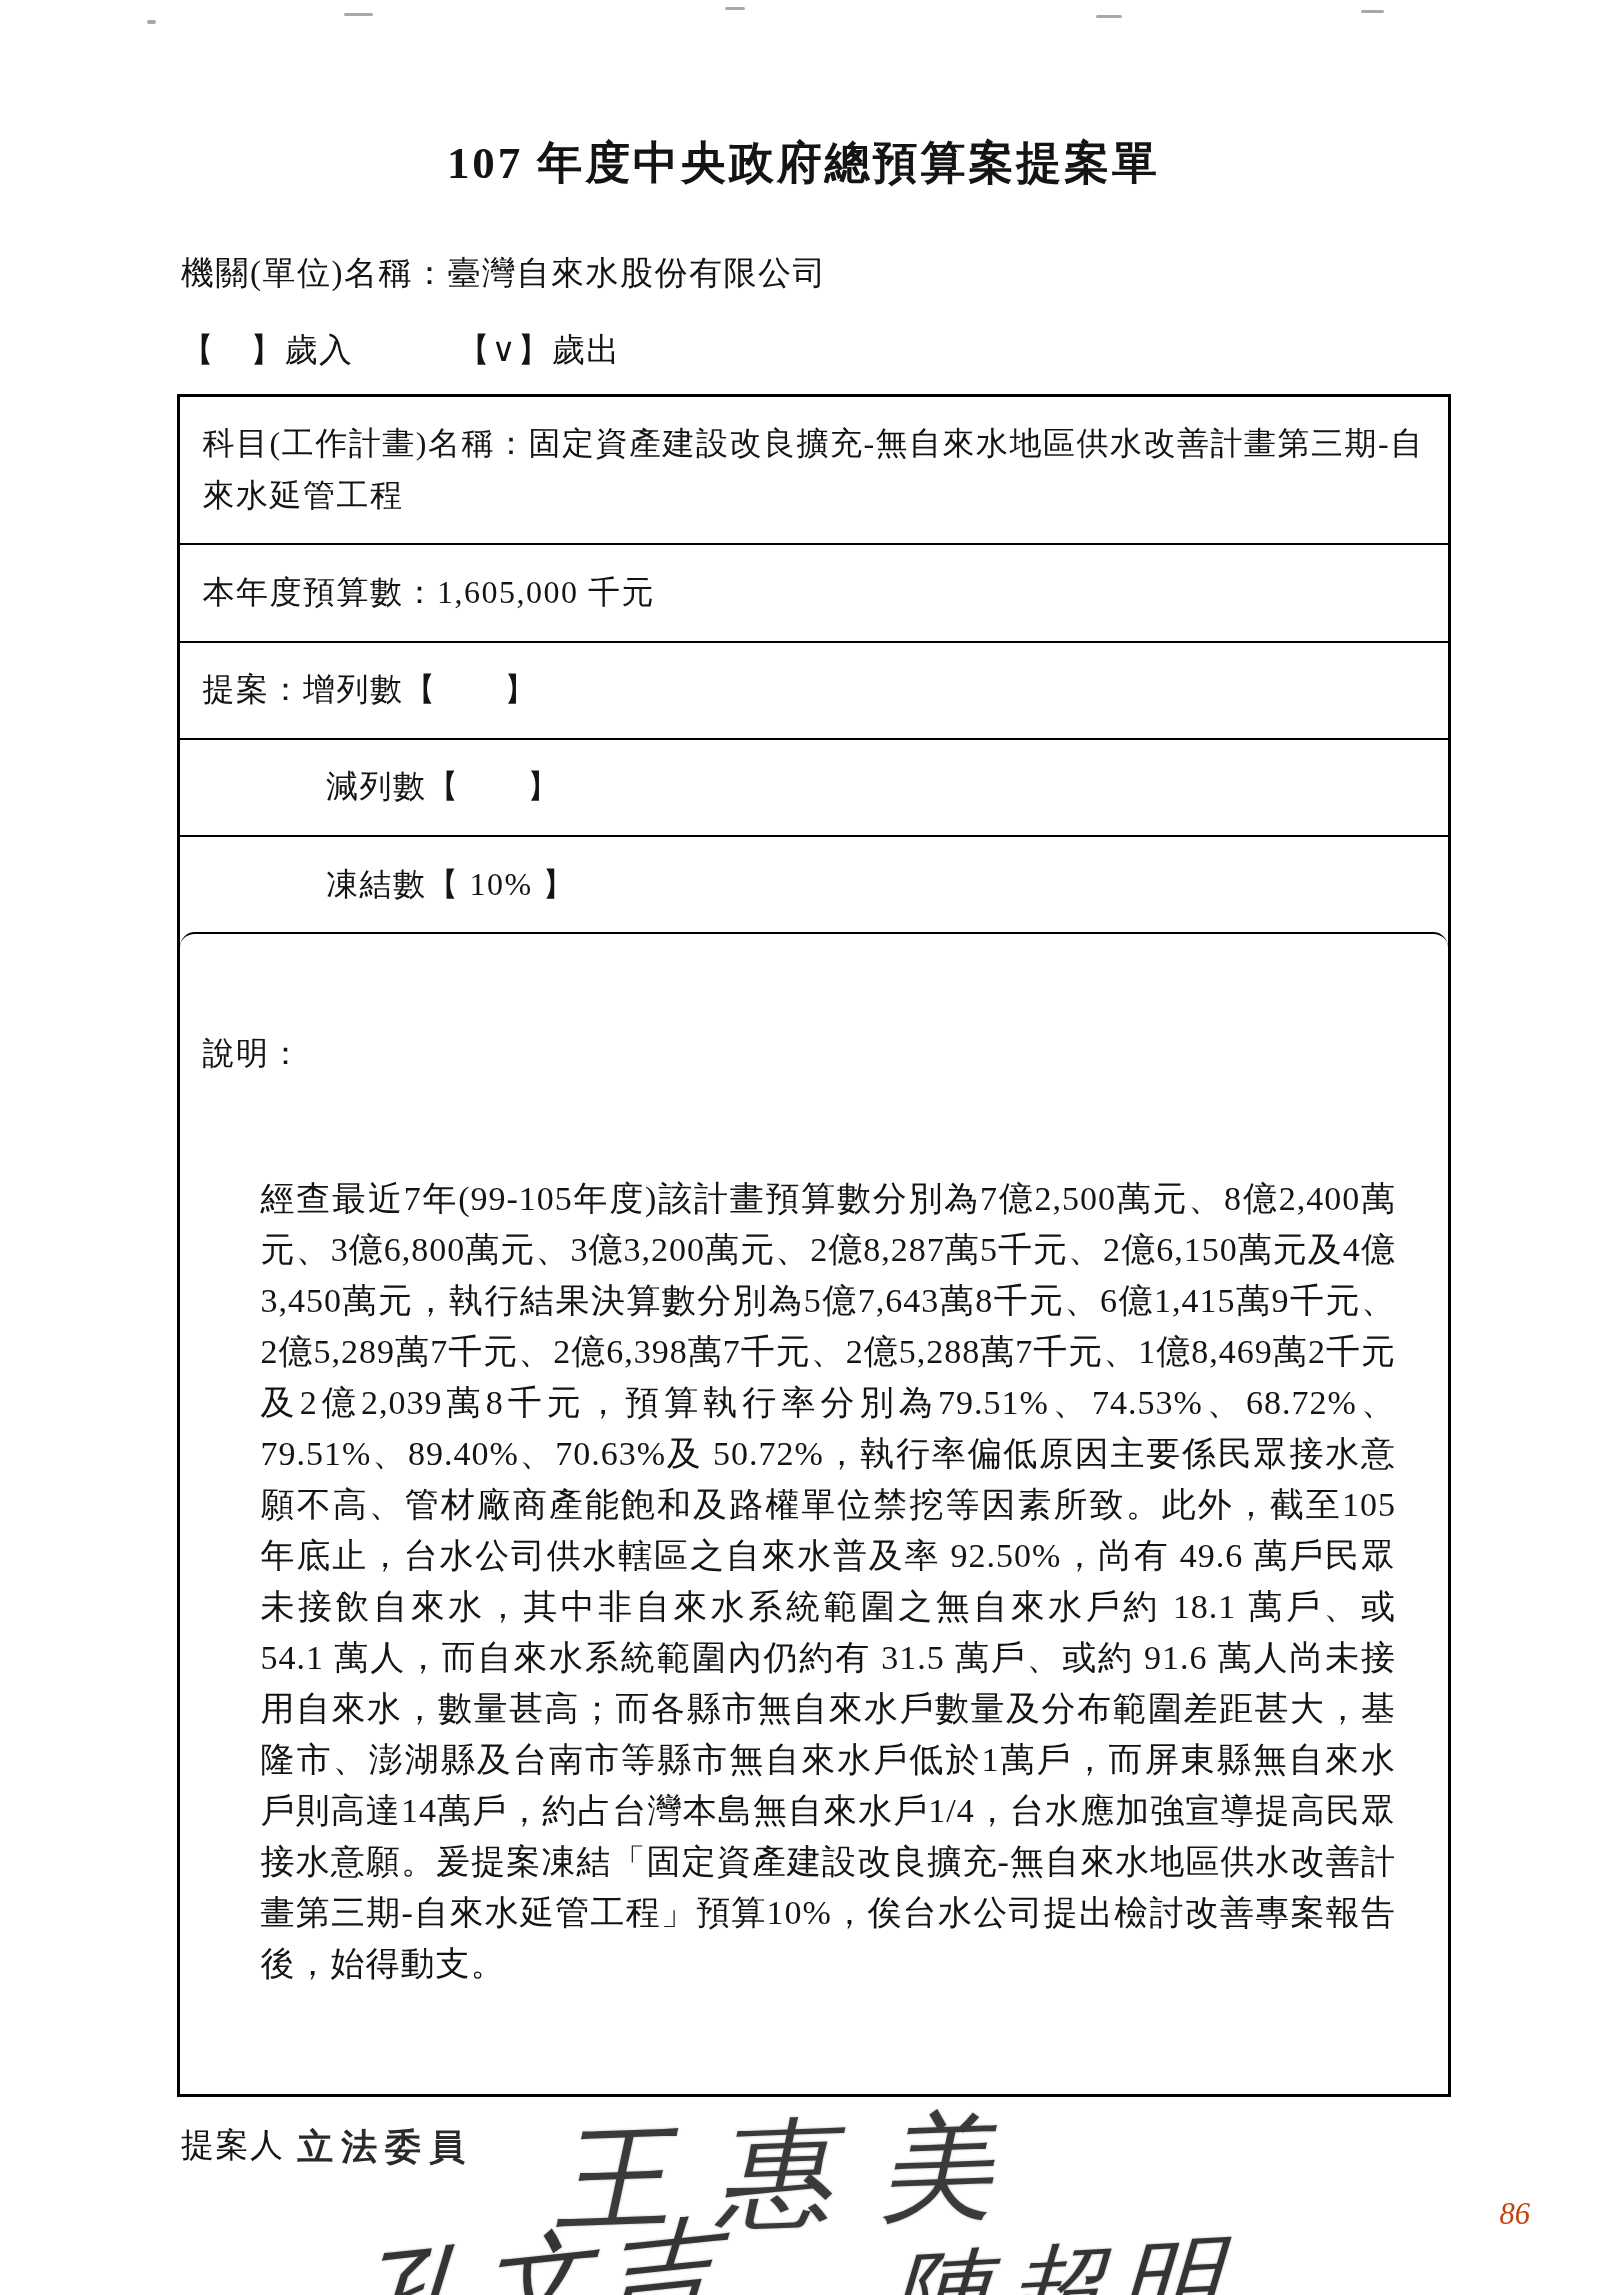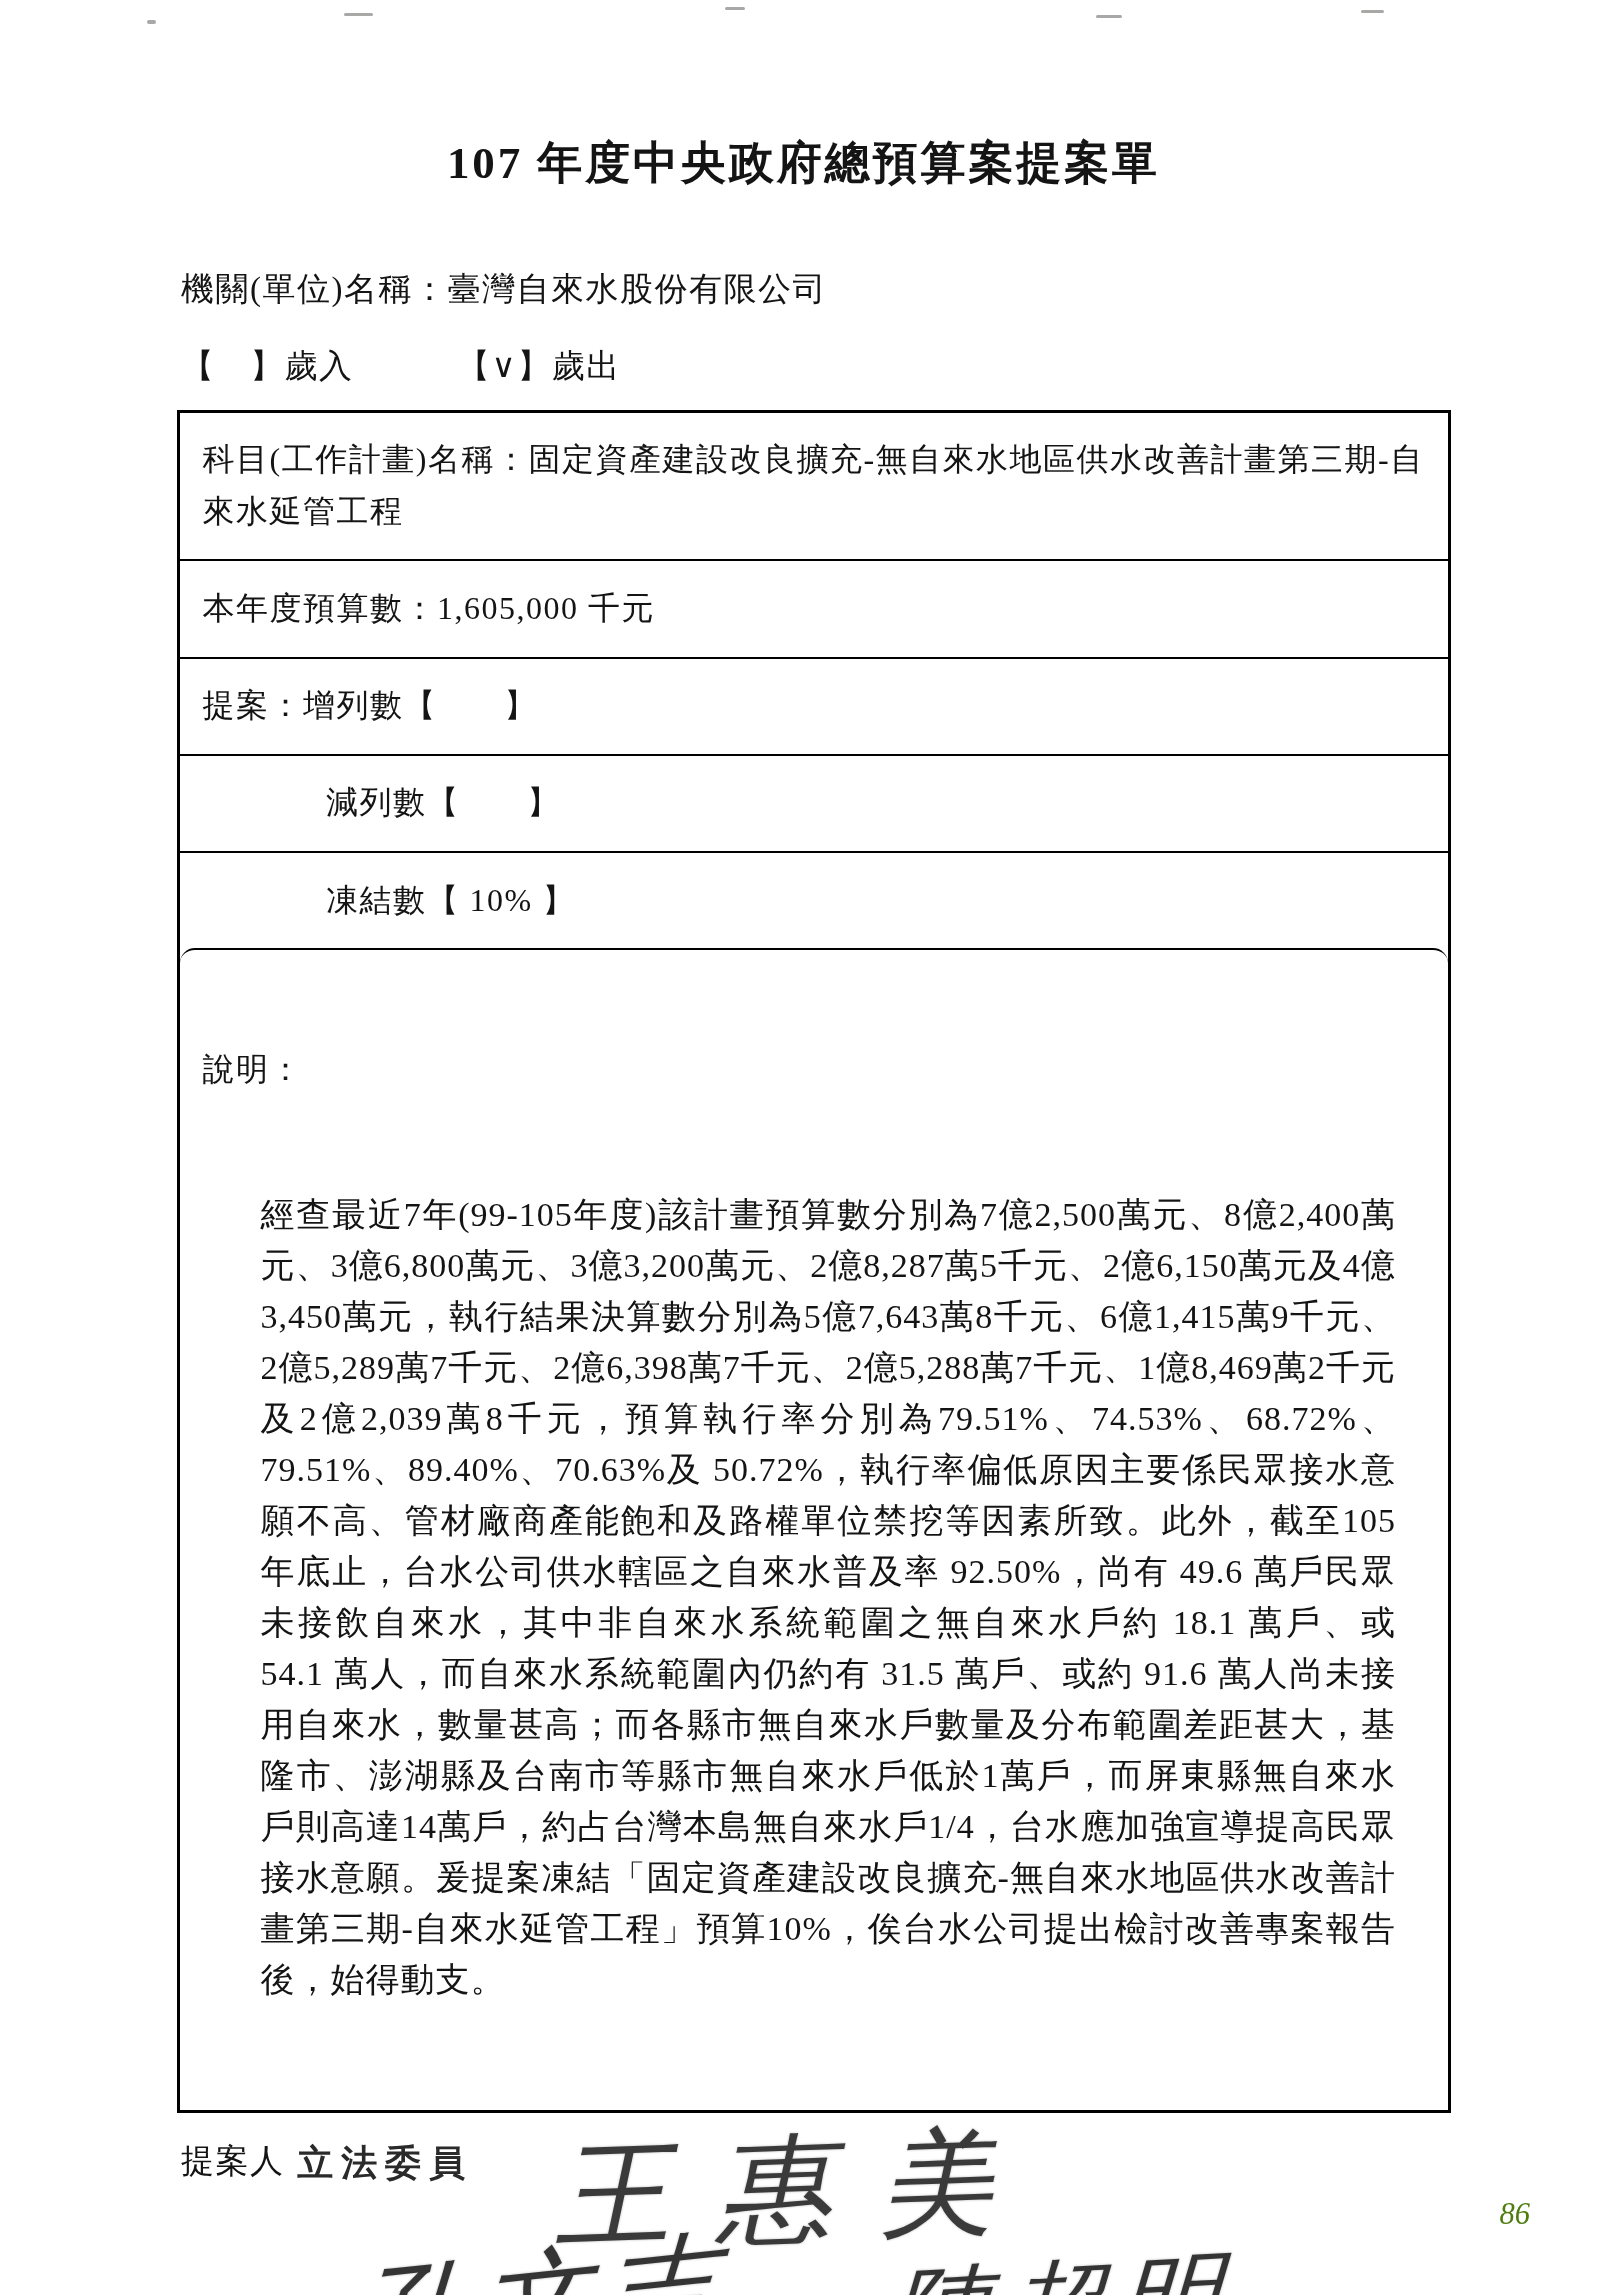--- a/index.html
+++ b/index.html
@@ -24,21 +24,21 @@
   .m5{left:147px;top:19.7px;width:8.8px;height:4.4px;}
 
   h1.title{
     margin:133px 16px 0 0;
     text-align:center;
     font-size:45px;
     font-weight:700;
     letter-spacing:2.9px;
   }
   .agency{
-    margin:74px 0 0 181px;
+    margin:58px 0 0 181px;
     font-size:33px;
     letter-spacing:1.5px;
   }
   .catline{
     margin:32px 0 0 181px;
     font-size:33px;
     letter-spacing:1.5px;
     white-space:pre-wrap;
   }
   .ptable{
@@ -116,21 +116,21 @@
     font-weight:700;
     font-style:normal;
     transform:rotate(2deg);
     color:#161616;
   }
   .pagenum{
     position:absolute;
     right:93px;bottom:63px;
     font-size:30.5px;
     font-style:italic;
-    color:#4d7c0f;
+    color:#c2410c;
   }
 </style>
 </head>
 <body>
 
 <div class="page">
 
   <span class="mark m1"></span>
   <span class="mark m2"></span>
   <span class="mark m3"></span>

